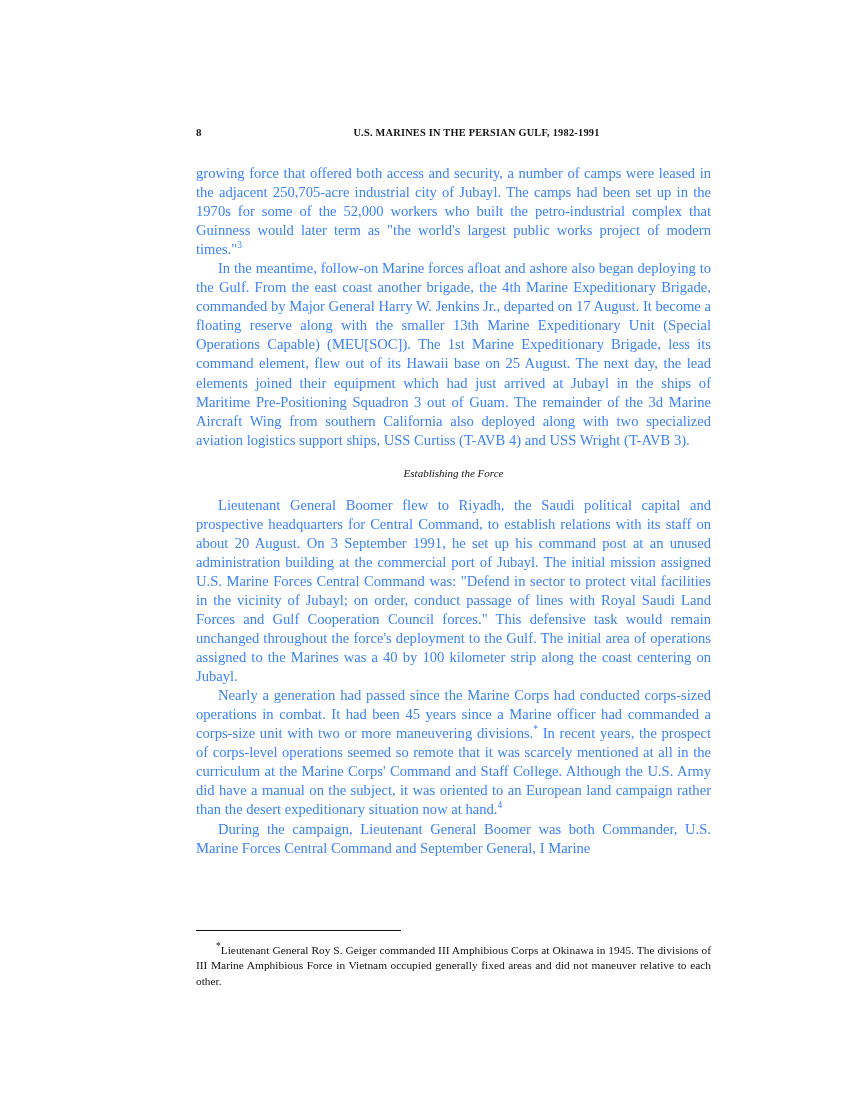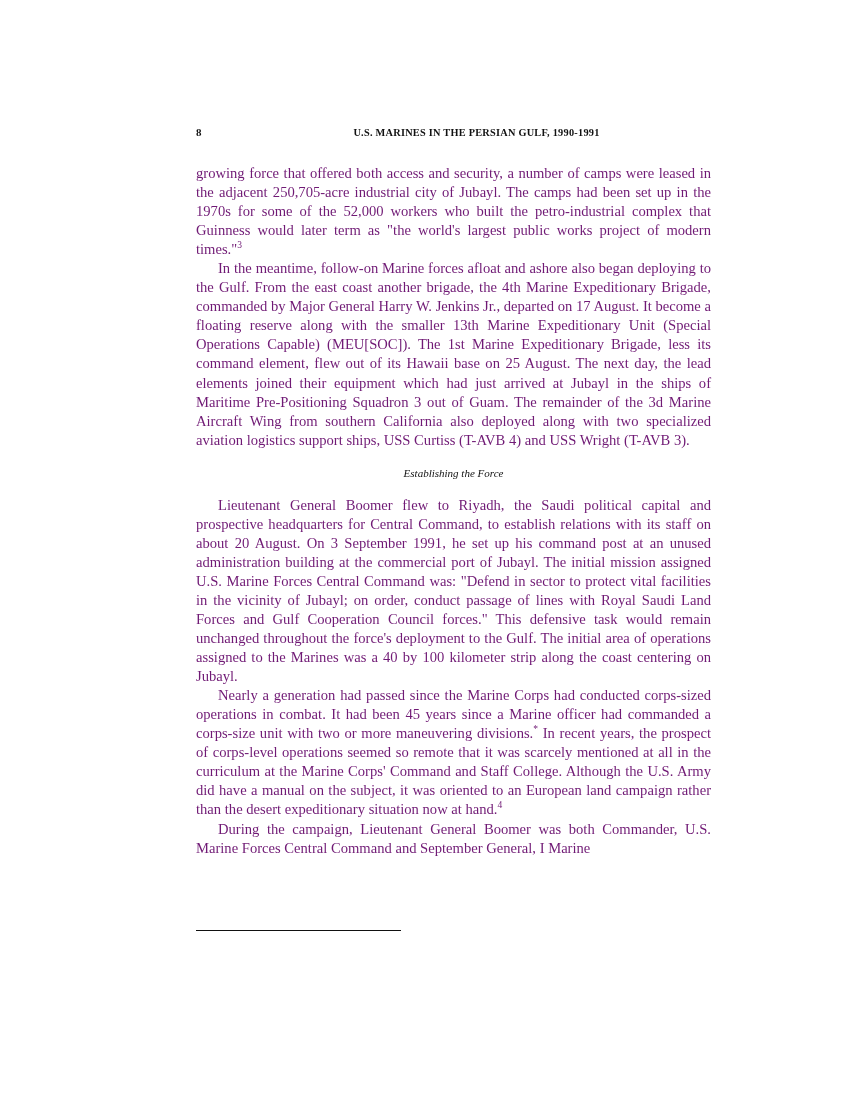--- a/index.html
+++ b/index.html
@@ -55,21 +55,21 @@
     padding-right: 14px;
     white-space: nowrap;
   }
   p.body {
     margin: 0;
     font-size: 14.6px;
     line-height: 19.05px;
     text-align: justify;
     text-justify: inter-word;
     text-indent: 22px;
-    color: #701a75;
+    color: #3b82f6;
     hyphens: none;
   }
   p.body.noindent {
     text-indent: 0;
   }
   .subhead {
     margin: 17px 0 17px 0;
     text-align: center;
     font-style: italic;
     font-size: 11px;
@@ -104,34 +104,35 @@
 </style>
 </head>
 <body>
 
 <div class="page">
 
   <div class="content">
 
     <div class="running-head">
       <span class="folio">8</span>
-      <span class="head-title">U.S. MARINES IN THE PERSIAN GULF, 1990-1991</span>
+      <span class="head-title">U.S. MARINES IN THE PERSIAN GULF, 1982-1991</span>
     </div>
 
     <p class="body noindent"><span>growing force that offered both access and security, a number of camps were leased in the adjacent 250,705-acre industrial city of Jubayl.  The camps had been set up in the 1970s for some of the 52,000 workers who built the petro-industrial complex that Guinness would later term as "the world's largest public works project of modern times."</span><sup>3</sup></p>
 
     <p class="body"><span>In the meantime, follow-on Marine forces afloat and ashore also began deploying to the Gulf.  From the east coast another brigade, the 4th Marine Expeditionary Brigade, commanded by Major General Harry W. Jenkins Jr., departed on 17 August.  It become a floating reserve along with the smaller 13th Marine Expeditionary Unit (Special Operations Capable) (MEU[SOC]).  The 1st Marine Expeditionary Brigade, less its command element, flew out of its Hawaii base on 25 August.  The next day, the lead elements joined their equipment which had just arrived at Jubayl in the ships of Maritime Pre-Positioning Squadron 3 out of Guam.  The remainder of the 3d Marine Aircraft Wing from southern California also deployed along with two specialized aviation logistics support ships, USS </span><span class="ital">Curtiss</span><span> (T-AVB 4) and USS </span><span class="ital">Wright</span><span> (T-AVB 3).</span></p>
 
     <div class="subhead">Establishing the Force</div>
 
     <p class="body">Lieutenant General Boomer flew to Riyadh, the Saudi political capital and prospective headquarters for Central Command, to establish relations with its staff on about 20 August.  On 3 September 1991, he set up his command post at an unused administration building at the commercial port of Jubayl.  The initial mission assigned U.S. Marine Forces Central Command was: "Defend in sector to protect vital facilities in the vicinity of Jubayl; on order, conduct passage of lines with Royal Saudi Land Forces and Gulf Cooperation Council forces."  This defensive task would remain unchanged throughout the force's deployment to the Gulf.  The initial area of operations assigned to the Marines was a 40 by 100 kilometer strip along the coast centering on Jubayl.</p>
 
     <p class="body"><span>Nearly a generation had passed since the Marine Corps had conducted corps-sized operations in combat.  It had been 45 years since a Marine officer had commanded a corps-size unit with two or more maneuvering divisions.</span><sup>*</sup><span>  In recent years, the prospect of corps-level operations seemed so remote that it was scarcely mentioned at all in the curriculum at the Marine Corps' Command and Staff College.  Although the U.S. Army did have a manual on the subject, it was oriented to an European land campaign rather than the desert expeditionary situation now at hand.</span><sup>4</sup></p>
 
     <p class="body">During the campaign, Lieutenant General Boomer was both Commander, U.S. Marine Forces Central Command  and  September   General, I Marine</p>
 
   </div>
 
   <div class="footnote-wrap">
     <div class="footnote-rule"></div>
+    <p class="footnote-text"><sup>*</sup><span>Lieutenant General Roy S. Geiger commanded III Amphibious Corps at Okinawa in 1945. The divisions of III Marine Amphibious Force in Vietnam occupied generally fixed areas and did not maneuver relative to each other.</span></p>
   </div>
 
 </div>
 
 </body></html>

